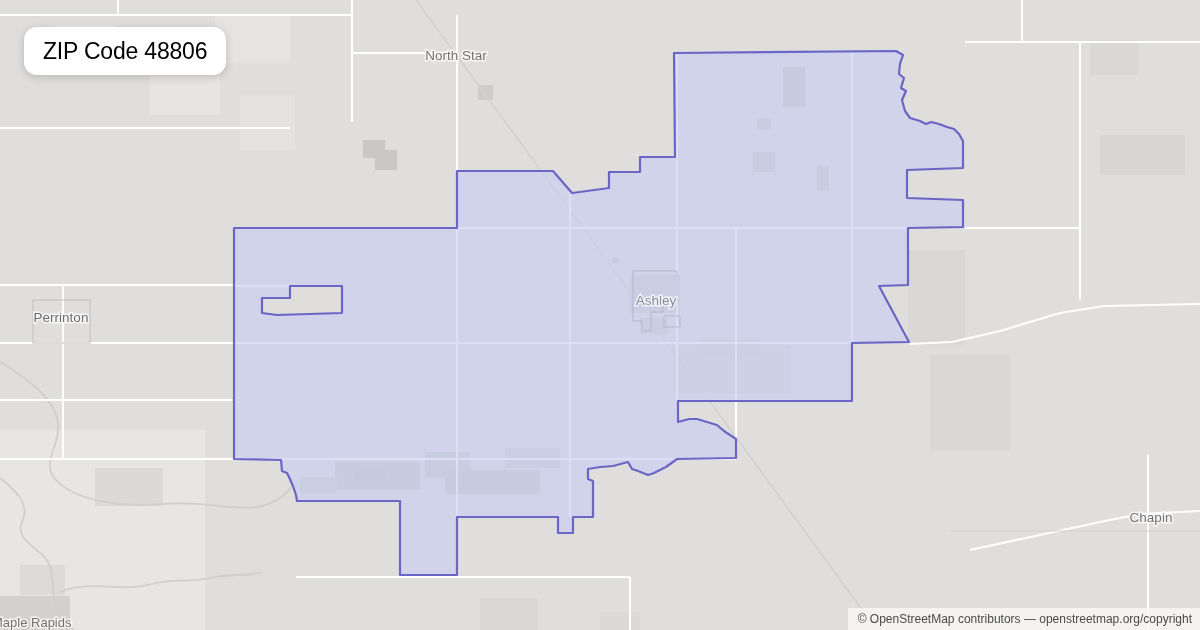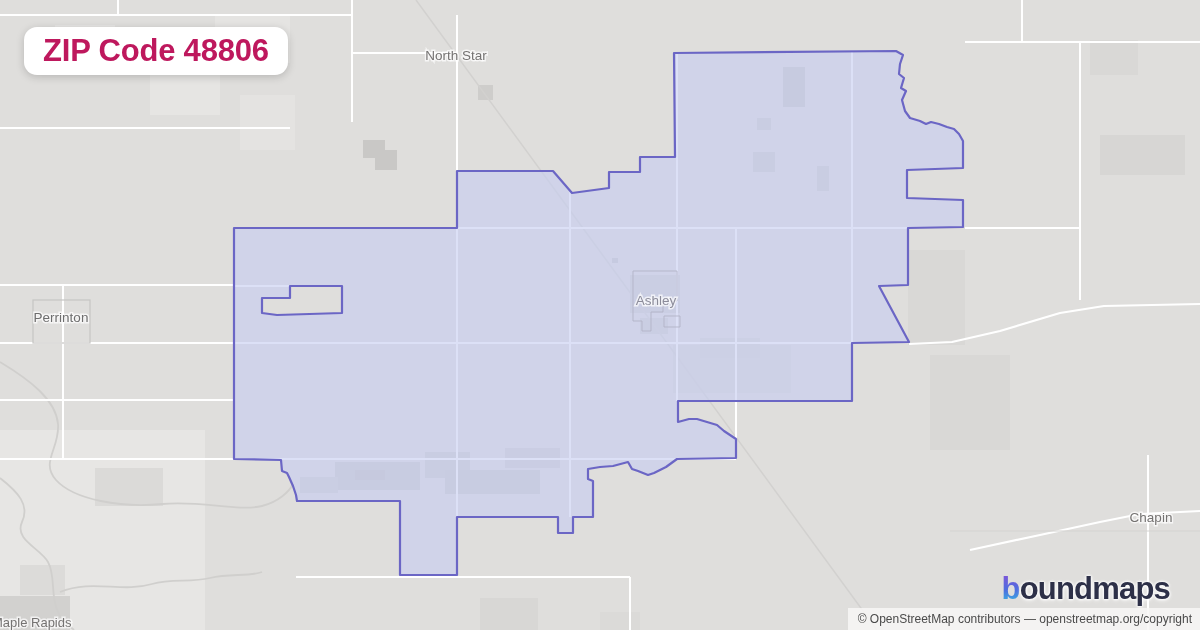--- a/index.html
+++ b/index.html
@@ -2,21 +2,21 @@
 <html><head>
 <meta charset="utf-8">
 <style>
   html,body{margin:0;padding:0;background:#fff;}
   .stage{position:relative;width:1200px;height:630px;overflow:hidden;
          font-family:"Liberation Sans",sans-serif;background:#dfdedc;}
   svg{position:absolute;left:0;top:0;display:block;}
   .badge{position:absolute;left:24px;top:27px;height:48px;display:flex;align-items:center;
          background:#ffffff;border-radius:13px;padding:0 19px;
          box-shadow:0 2px 8px rgba(0,0,0,.18);}
-  .badge span{font-size:31px;font-weight:700;color:#be185d;letter-spacing:-0.2px;white-space:nowrap;}
+  .badge span{font-size:23px;font-weight:400;color:#000000;letter-spacing:-0.2px;white-space:nowrap;}
   .logo{position:absolute;right:30px;bottom:26px;font-weight:700;font-size:31px;
         letter-spacing:-0.8px;line-height:1;white-space:nowrap;
         text-shadow:0 0 3px #fff,0 0 3px #fff,0 1px 4px #fff;}
   .logo .logo-b{background:linear-gradient(180deg,#8a4fd7 0%,#4b6fdf 55%,#35c4e2 100%);
         -webkit-background-clip:text;background-clip:text;color:transparent;text-shadow:none;}
   .logo .logo-rest{color:#2d3048;}
   .attrib{position:absolute;right:0;bottom:0;width:352px;height:22px;
           background:rgba(248,247,246,0.85);display:flex;align-items:center;justify-content:flex-end;}
   .attrib span{font-size:12px;color:#4a4a4a;padding-right:8px;white-space:nowrap;}
 </style>
@@ -96,20 +96,17 @@
       <text x="61" y="322" font-size="13.5" fill="#6e6e6e" text-anchor="middle" font-family="&quot;Liberation Sans&quot;,sans-serif" paint-order="stroke" stroke="rgba(255,255,255,0.7)" stroke-width="3">Perrinton</text>
       <text x="656" y="305" font-size="13.5" fill="#8c8c9a" text-anchor="middle" font-family="&quot;Liberation Sans&quot;,sans-serif" paint-order="stroke" stroke="rgba(255,255,255,0.7)" stroke-width="3">Ashley</text>
       <text x="1151" y="522" font-size="13.5" fill="#757372" text-anchor="middle" font-family="&quot;Liberation Sans&quot;,sans-serif" paint-order="stroke" stroke="rgba(255,255,255,0.7)" stroke-width="3">Chapin</text>
       <text x="-8" y="627" font-size="13" fill="#757372" text-anchor="start" font-family="&quot;Liberation Sans&quot;,sans-serif" paint-order="stroke" stroke="rgba(255,255,255,0.7)" stroke-width="3">Maple Rapids</text>
     </svg>
 
   <div class="badge">
     <span>ZIP Code 48806</span>
   </div>
 
-  <div class="logo">
-    <span class="logo-b">b</span><span class="logo-rest">oundmaps</span>
-  </div>
 
   <div class="attrib">
     <span>© OpenStreetMap contributors — openstreetmap.org/copyright</span>
   </div>
 </div>
 
 </body></html>

